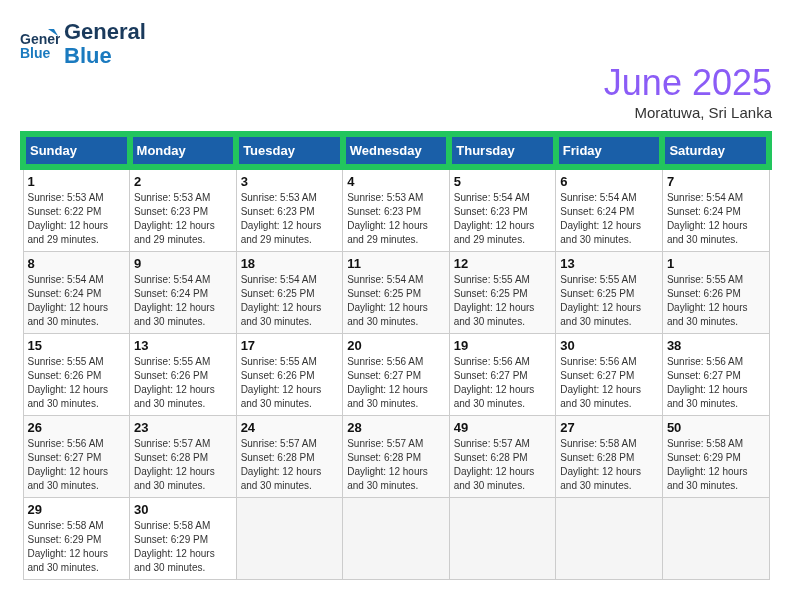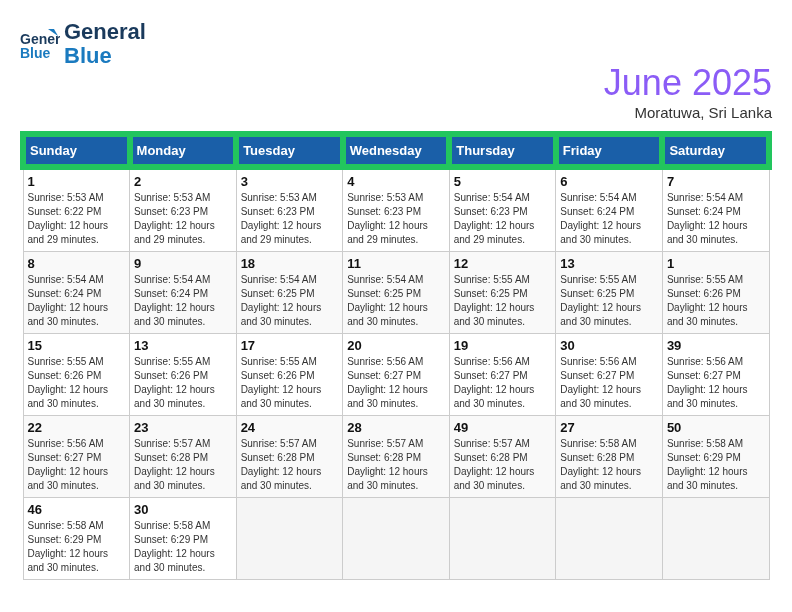--- a/index.html
+++ b/index.html
@@ -263,30 +263,30 @@
 and 30 minutes.</div>
         </td>
         <td>
           <span class="day-num">30</span>
           <div class="day-info" style="white-space: pre-line;">Sunrise: 5:56 AM
 Sunset: 6:27 PM
 Daylight: 12 hours
 and 30 minutes.</div>
         </td>
         <td>
-          <span class="day-num">39</span>
+          <span class="day-num">38</span>
           <div class="day-info" style="white-space: pre-line;">Sunrise: 5:56 AM
 Sunset: 6:27 PM
 Daylight: 12 hours
 and 30 minutes.</div>
         </td>
       </tr>
       <tr>
         <td>
-          <span class="day-num">22</span>
+          <span class="day-num">26</span>
           <div class="day-info" style="white-space: pre-line;">Sunrise: 5:56 AM
 Sunset: 6:27 PM
 Daylight: 12 hours
 and 30 minutes.</div>
         </td>
         <td>
           <span class="day-num">23</span>
           <div class="day-info" style="white-space: pre-line;">Sunrise: 5:57 AM
 Sunset: 6:28 PM
 Daylight: 12 hours
@@ -323,21 +323,21 @@
         <td>
           <span class="day-num">50</span>
           <div class="day-info" style="white-space: pre-line;">Sunrise: 5:58 AM
 Sunset: 6:29 PM
 Daylight: 12 hours
 and 30 minutes.</div>
         </td>
       </tr>
       <tr>
         <td>
-          <span class="day-num">46</span>
+          <span class="day-num">29</span>
           <div class="day-info" style="white-space: pre-line;">Sunrise: 5:58 AM
 Sunset: 6:29 PM
 Daylight: 12 hours
 and 30 minutes.</div>
         </td>
         <td>
           <span class="day-num">30</span>
           <div class="day-info" style="white-space: pre-line;">Sunrise: 5:58 AM
 Sunset: 6:29 PM
 Daylight: 12 hours

